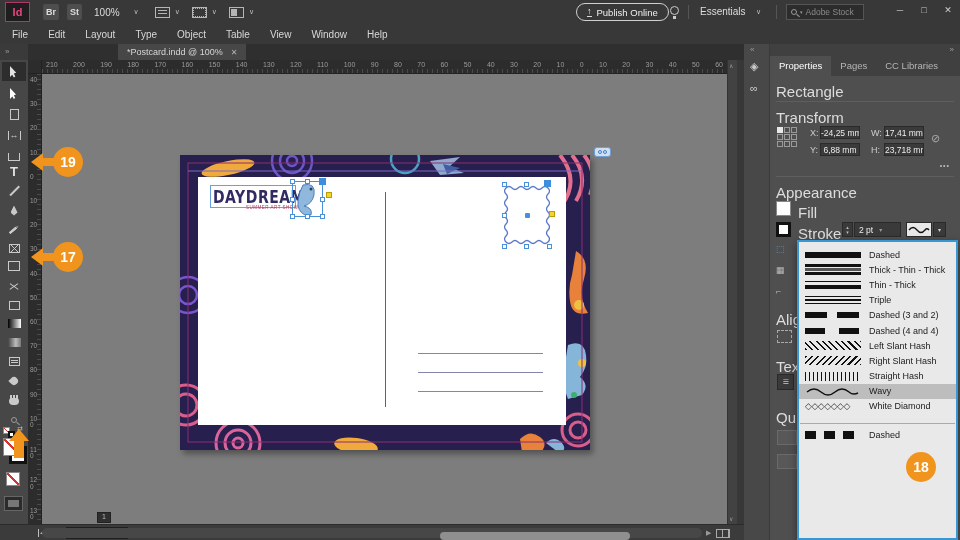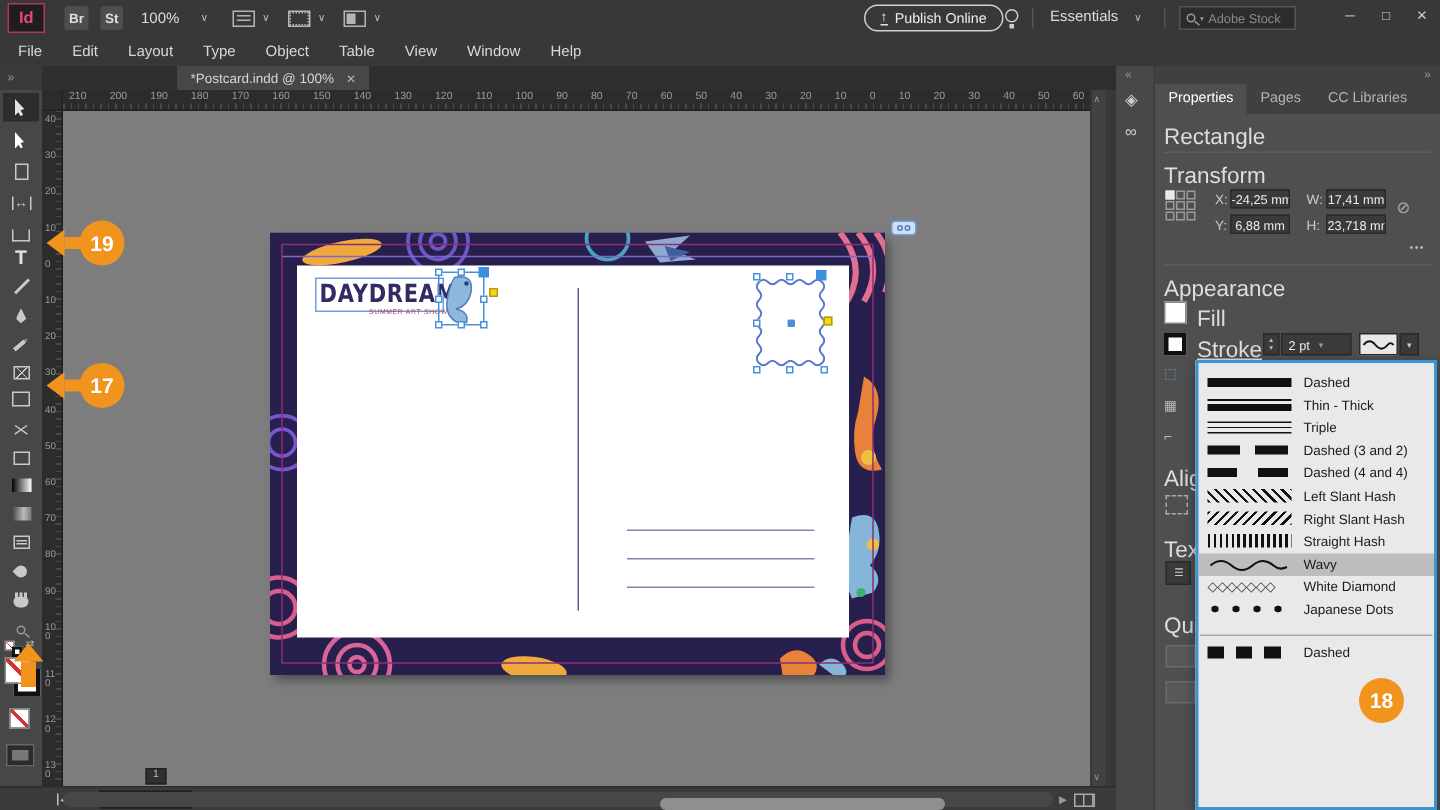--- a/index.html
+++ b/index.html
@@ -554,20 +554,24 @@
   <div class="qbtn" style="left:7px;top:386px"></div>
   <div class="qbtn" style="left:7px;top:410px"></div>
 </div>
 
 <div class="dropdown">
   <div class="sl-row">
       <span class="pv solid"></span>
       <span>Dashed</span>
     </div>
   <div class="sl-row">
+      <span class="pv ttt"></span>
+      <span>Thick - Thin - Thick</span>
+    </div>
+  <div class="sl-row">
       <span class="pv thint"></span>
       <span>Thin - Thick</span>
     </div>
   <div class="sl-row">
       <span class="pv triple"></span>
       <span>Triple</span>
     </div>
   <div class="sl-row">
       <span class="pv d32"></span>
       <span>Dashed (3 and 2)</span>
@@ -593,24 +597,20 @@
       <svg width="56" height="12" viewBox="0 0 56 12">
           <path d="M2,7 q7,-6 14,0 q7,6 14,0 q7,-6 14,0 q4,3.5 9,1" fill="none" stroke="#111" stroke-width="1.4"></path>
         </svg>
     </span>
     <span>Wavy</span>
   </div>
   <div class="sl-row">
       <span class="pv wdtxt">◇◇◇◇◇◇◇</span>
       <span>White Diamond</span>
     </div>
-  <div class="sl-row">
-      <span class="pv jd"></span>
-      <span>Japanese Dots</span>
-    </div>
   <div class="dd-space"></div>
   <div class="dd-sep"></div>
   <div class="sl-row" style="margin-top:3px">
       <span class="pv dash"></span>
       <span>Dashed</span>
     </div>
 </div>
 
 <div class="coL" style="left:31px;top:153px">
     <i class="tri"></i>

